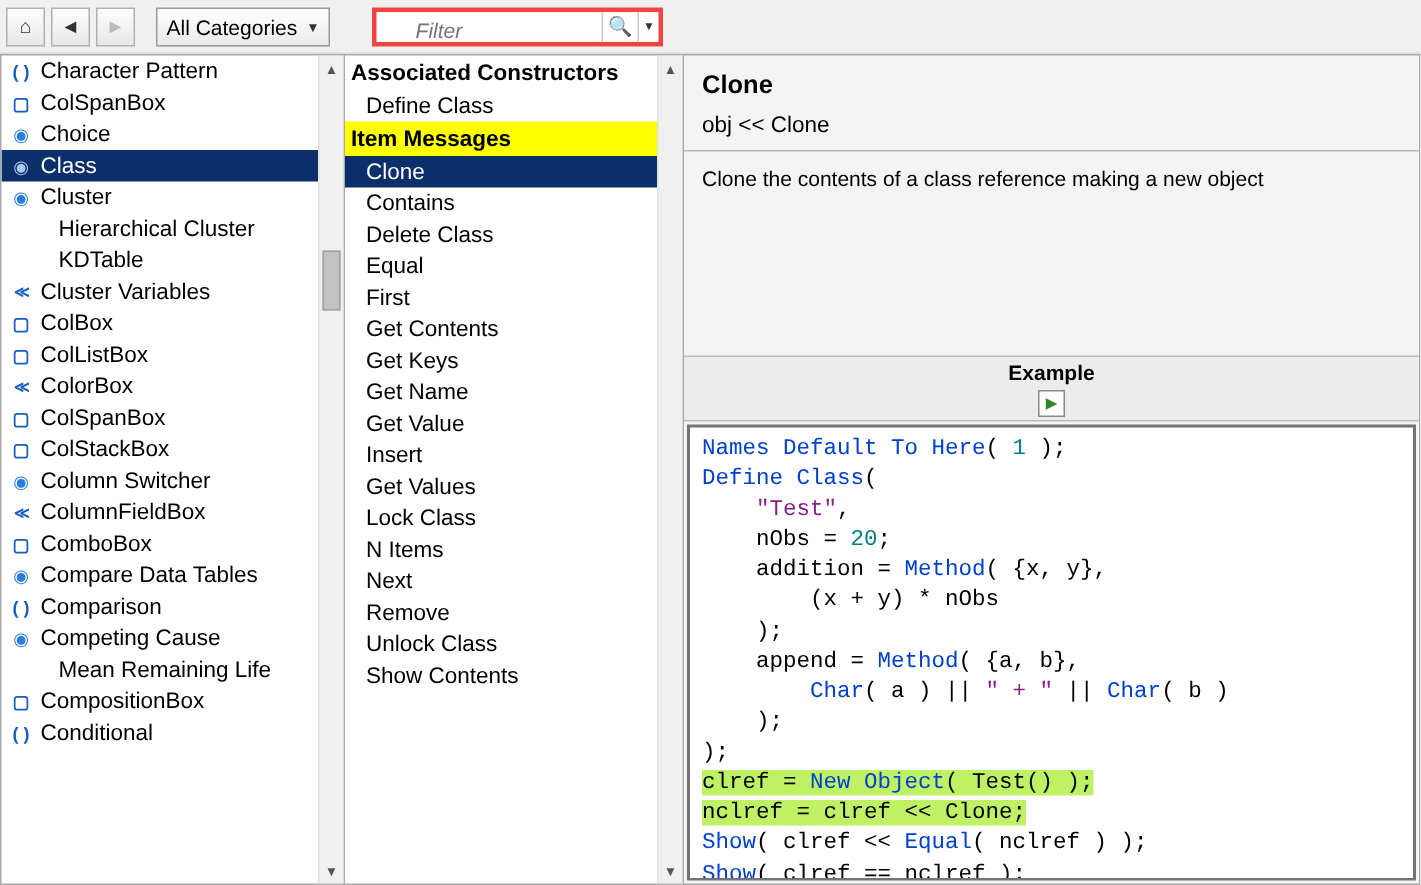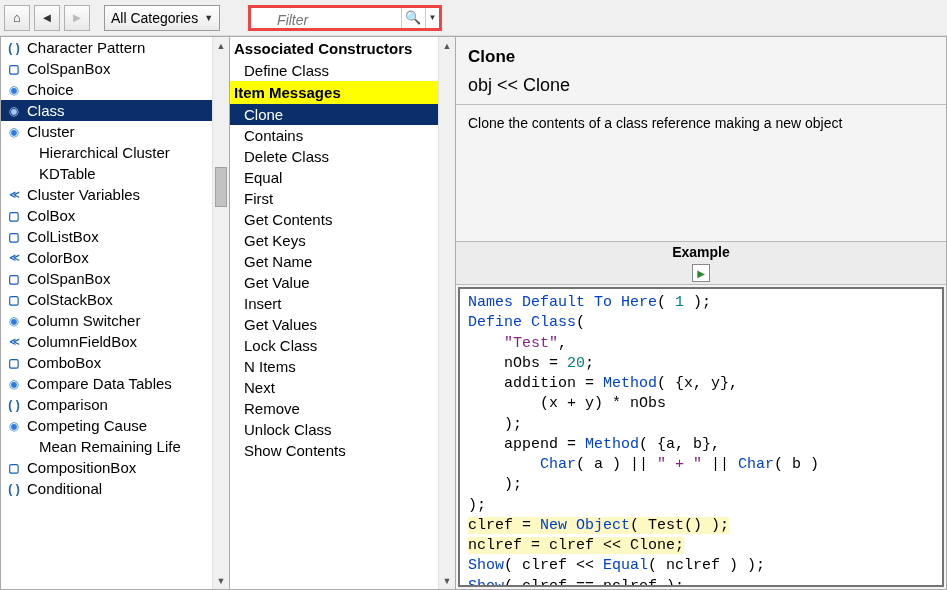--- a/index.html
+++ b/index.html
@@ -187,21 +187,21 @@
   }
   .r-header {
     padding: 10px 12px 8px 12px;
     border-bottom: 1px solid #bbb;
   }
   .r-title {
     font-weight: bold;
     font-size: 17px;
   }
   .r-sig {
-    font-size: 18px;
+    font-size: 15px;
     margin-top: 8px;
   }
   .r-desc {
     padding: 10px 12px;
     font-size: 14px;
     flex: 0 0 auto;
   }
   .r-examp-row {
     display: flex;
     align-items: center;
@@ -234,21 +234,21 @@
     font-family: Consolas, "Courier New", monospace;
     font-size: 15px;
     line-height: 1.35;
     white-space: pre;
     overflow: auto;
     color: #000;
   }
   .kw { color: #0040d0; }
   .num { color: #008080; }
   .str { color: #8a1f8a; }
-  .hl { background: #fef9c3; }
+  .hl { background: #bef264; }
 </style>
 </head>
 <body>
 
 <div class="toolbar">
   <div class="tb-btn">⌂</div>
   <div class="tb-btn">◄</div>
   <div class="tb-btn disabled">►</div>
   <div style="width:6px"></div>
   <div class="combo">

